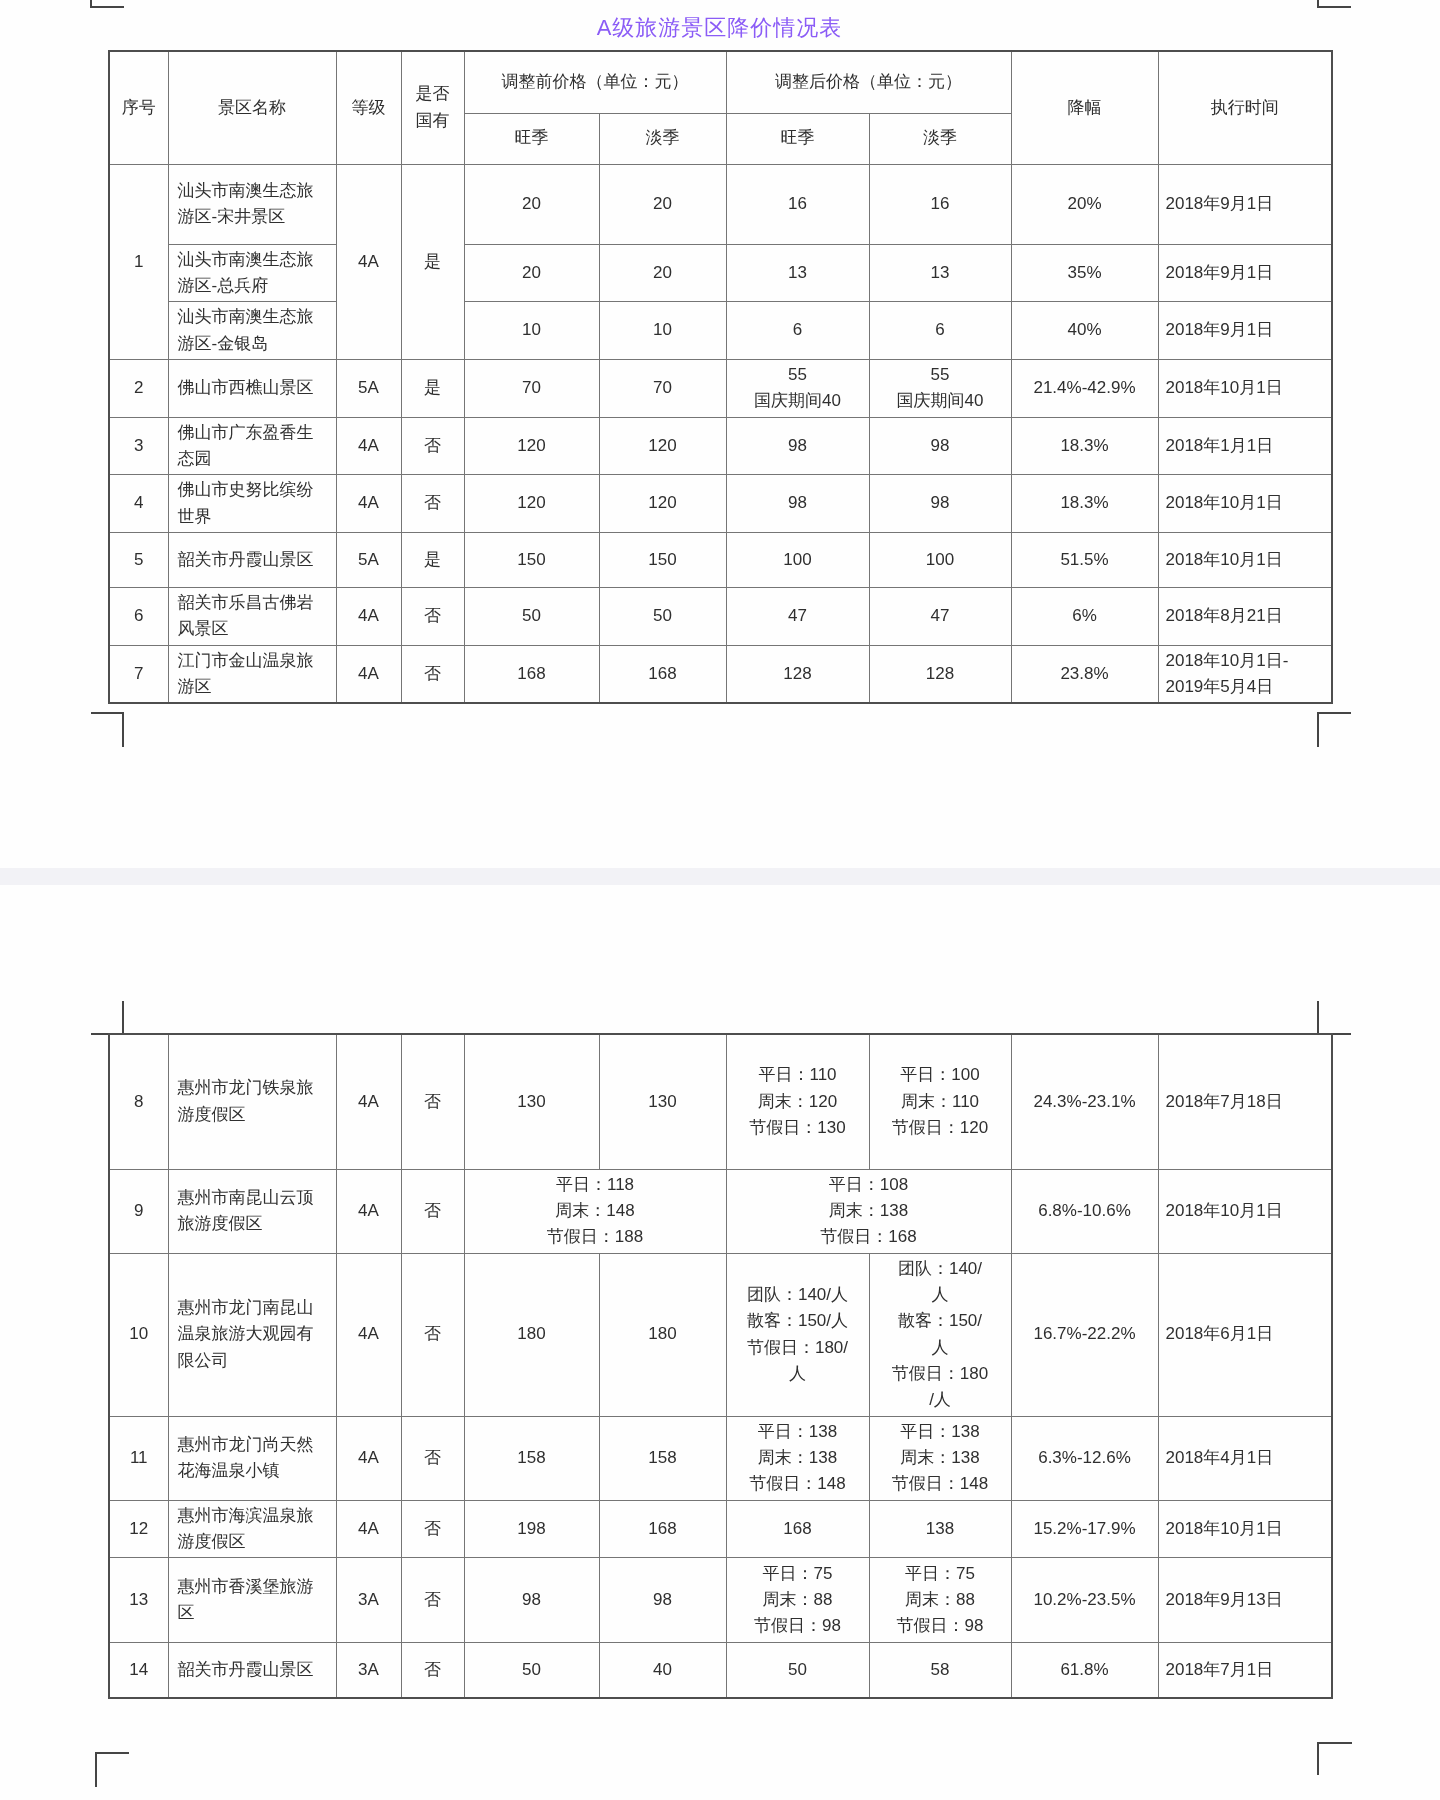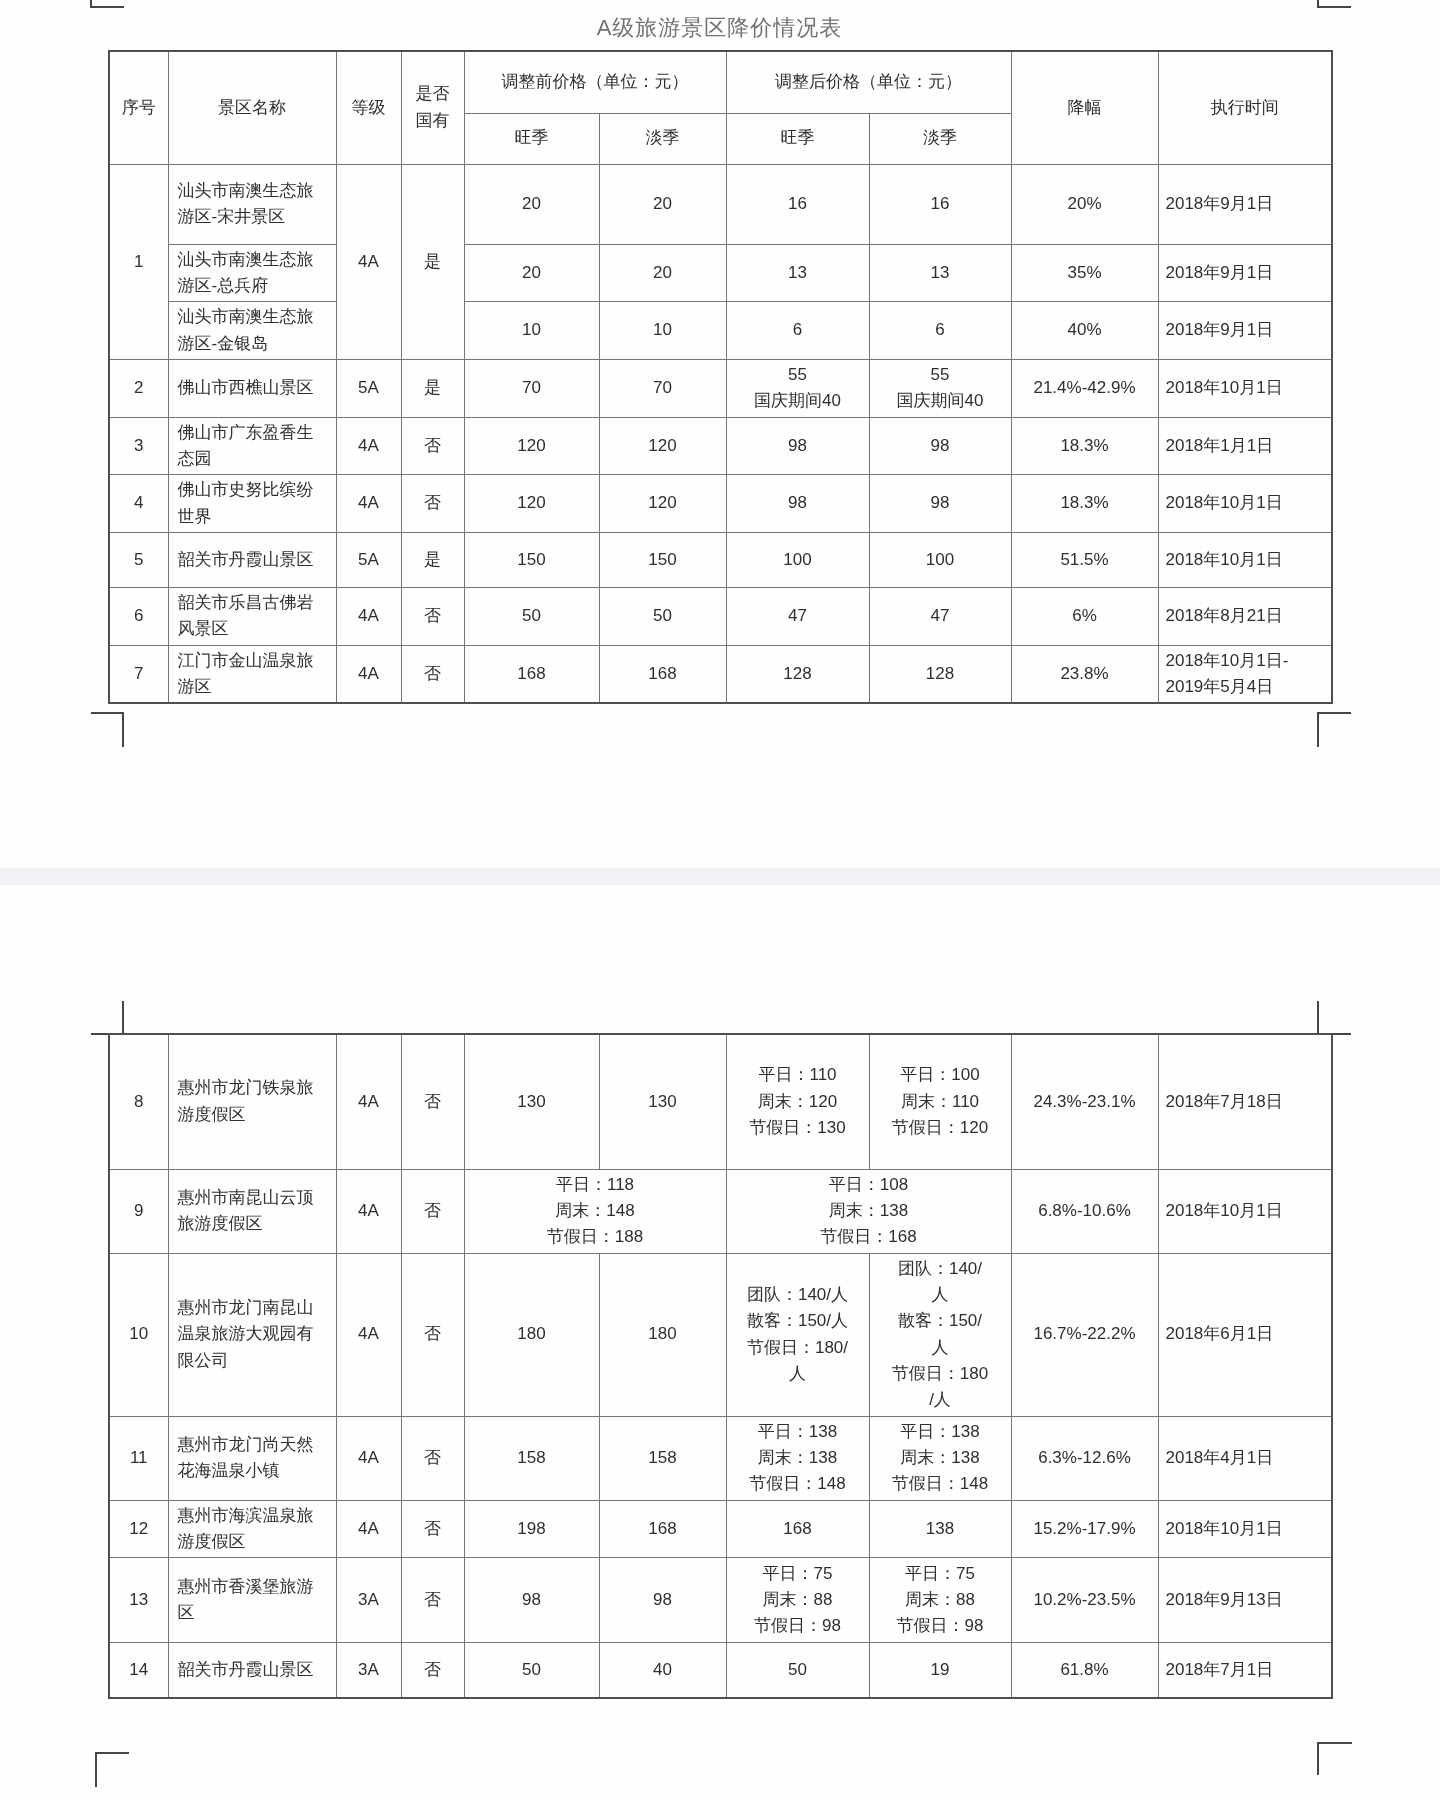--- a/index.html
+++ b/index.html
@@ -15,21 +15,21 @@
     background: #fefefe;
     overflow: hidden;
   }
   .page-title {
     position: absolute;
     left: 108px;
     top: 13px;
     width: 1223px;
     text-align: center;
     font-size: 22px;
-    color: #737373;
+    color: #8b5cf6;
     letter-spacing: 1px;
   }
   table.doc-table {
     position: absolute;
     left: 108px;
     border-collapse: collapse;
     table-layout: fixed;
     width: 1223px;
     border: 2px solid #4e4e4e;
   }
@@ -347,20 +347,20 @@
         <td class="dt">2018年9月13日</td>
       </tr>
       <tr style="height:55px">
         <td>14</td>
         <td class="nm">韶关市丹霞山景区</td>
         <td>3A</td>
         <td>否</td>
         <td>50</td>
         <td>40</td>
         <td>50</td>
-        <td>19</td>
+        <td>58</td>
         <td>61.8%</td>
         <td class="dt">2018年7月1日</td>
       </tr>
     </tbody>
   </table>
 
 </div>
 
 </body></html>

